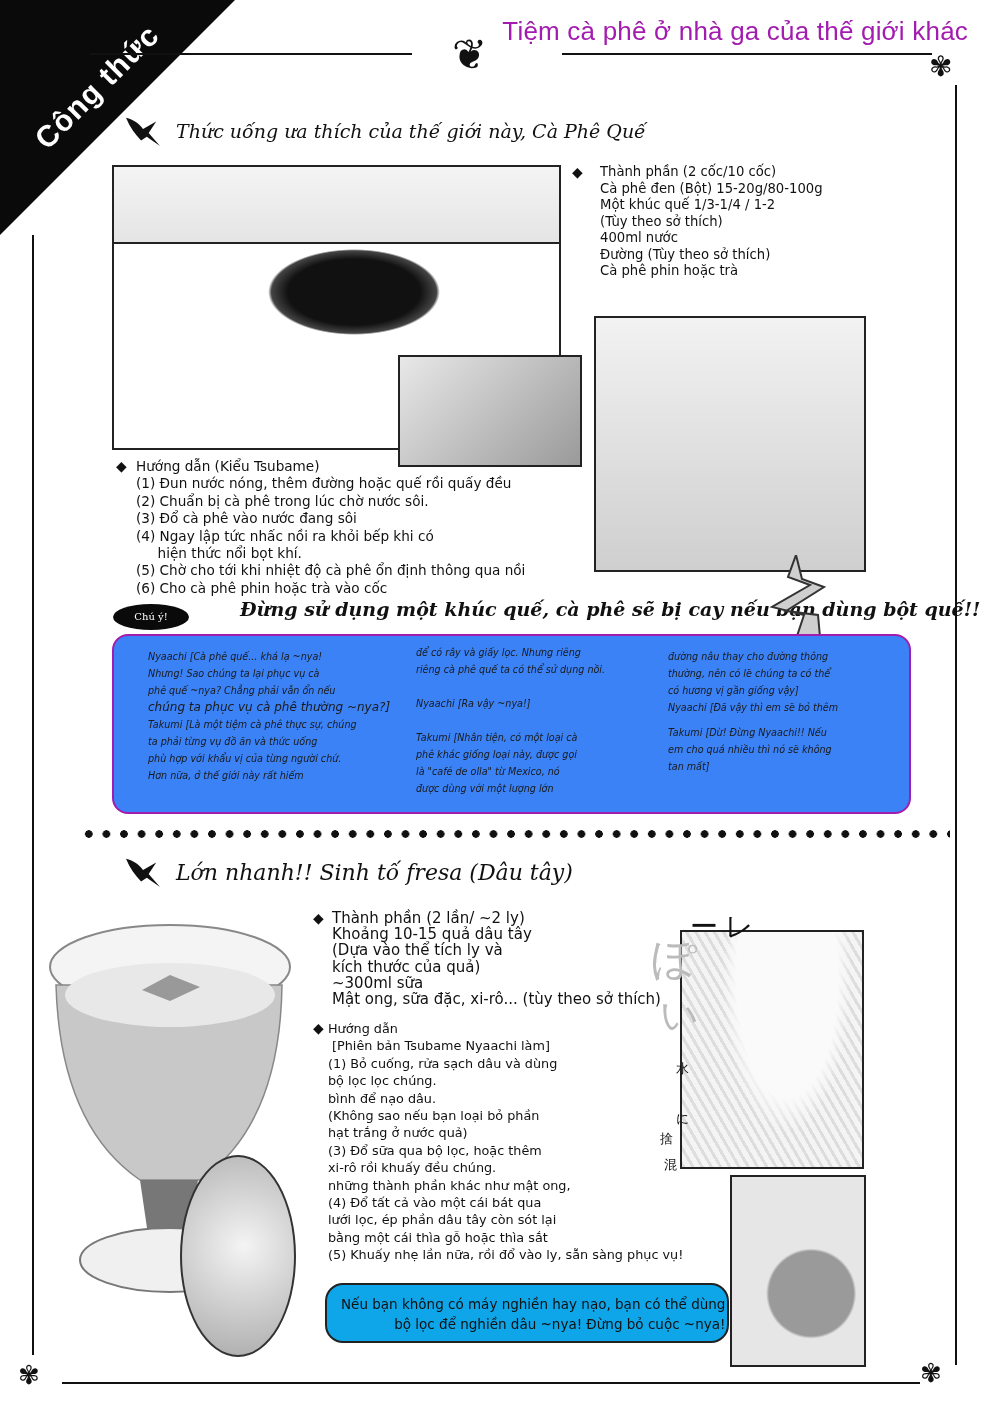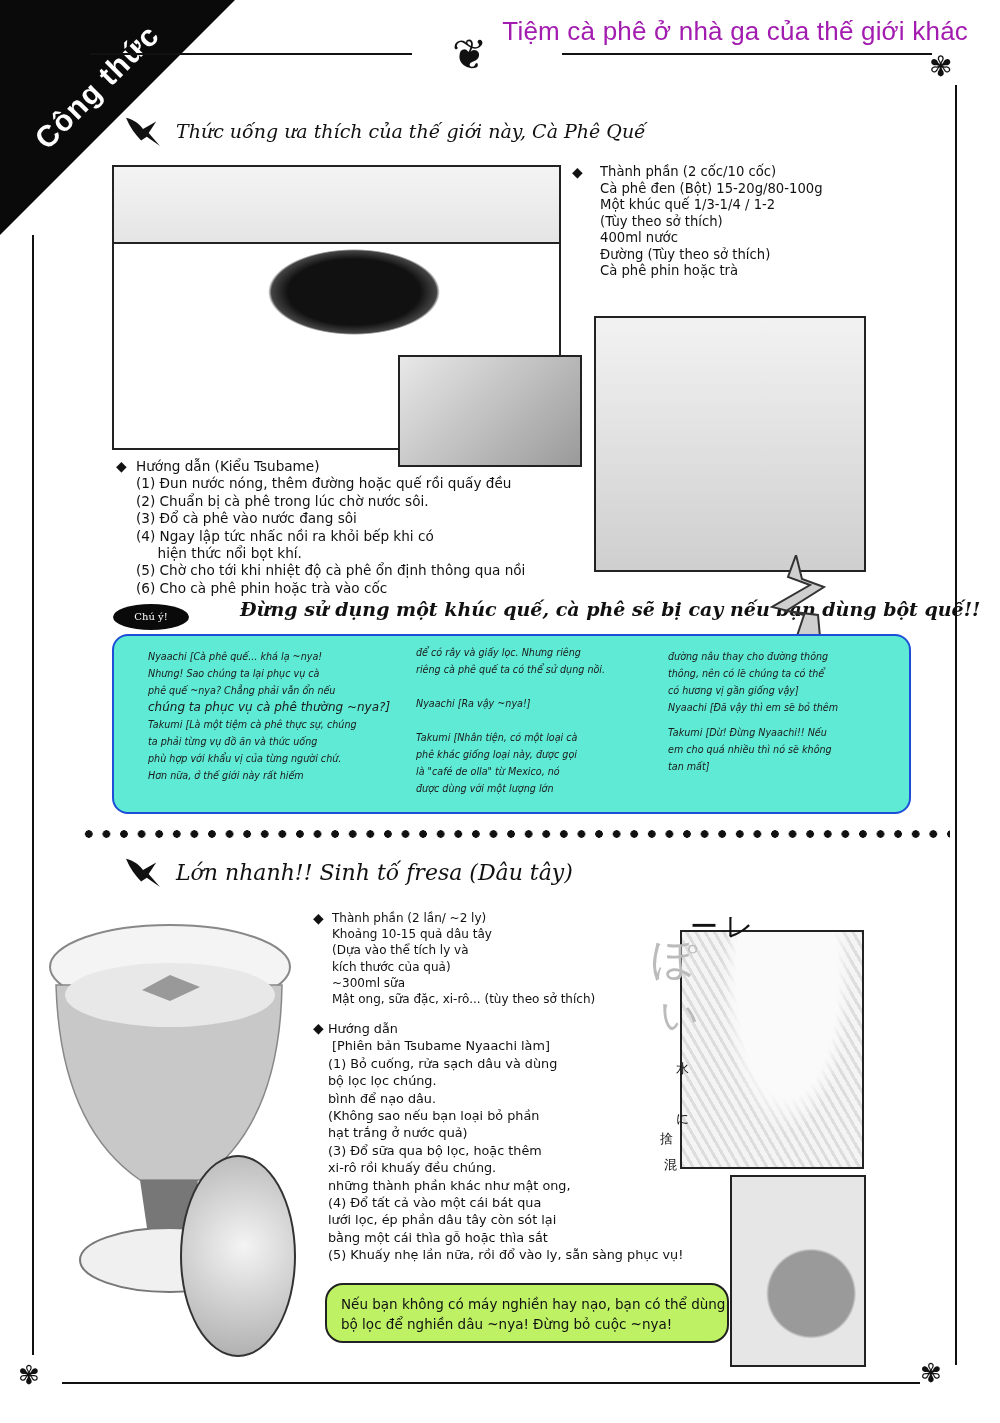--- a/index.html
+++ b/index.html
@@ -23,24 +23,24 @@
   .sec-head .txt { font-size:19px; }
   .sec-head.big .txt { font-size:22px; }
   
   .panel { position:absolute; border:2px solid #222; background:#eee; overflow:hidden; }
   .hand { font-family:"DejaVu Sans", sans-serif; font-size:13.2px; line-height:16.5px; color:#111; }
   .bullet { position:absolute; font-size:14px; }
   .list { position:absolute; }
   .list div { white-space:nowrap; }
   .note-pill { position:absolute; left:113px; top:604px; width:76px; height:26px; border-radius:50%; background:#0a0a0a; color:#fff; font-size:10px; text-align:center; line-height:26px; font-family:"DejaVu Serif", serif; }
   .note-title { position:absolute; left:240px; top:598px; font-family:"DejaVu Serif", serif; font-style:italic; font-weight:bold; font-size:19px; }
-  .dialog-box { position:absolute; left:112px; top:634px; width:795px; height:176px; background:#5eead4; border:2px solid #1d4ed8; border-radius:16px; }
+  .dialog-box { position:absolute; left:112px; top:634px; width:795px; height:176px; background:#3b82f6; border:2px solid #a21caf; border-radius:16px; }
   .dcol { position:absolute; font-family:"DejaVu Sans", sans-serif; font-style:italic; font-size:9.6px; line-height:17px; color:#1a1a1a; white-space:nowrap; }
   .dotted { position:absolute; left:80px; top:828px; width:870px; height:12px; background-image:radial-gradient(circle, #111 3.5px, transparent 4px); background-size:17.6px 12px; background-repeat:repeat-x; }
-  .speech { position:absolute; left:325px; top:1283px; width:400px; height:56px; border:2px solid #222; border-radius:18px; background:#bef264; }
+  .speech { position:absolute; left:325px; top:1283px; width:400px; height:56px; border:2px solid #222; border-radius:18px; background:#0ea5e9;text-align:right; }
   .speech-text { position:absolute; left:14px; top:9px; font-size:13.5px; line-height:20px; white-space:nowrap; }
   .bolt { position:absolute; }
 </style>
 </head>
 <body>
 
 <div class="corner">
   <div class="corner-tri"></div>
   <div class="corner-label">Công thức</div>
 </div>
@@ -115,21 +115,21 @@
     <div style="height:17px;"></div>
     <div>Nyaachi [Ra vậy ~nya!]</div>
     <div style="height:17px;"></div>
     <div>Takumi [Nhân tiện, có một loại cà</div>
     <div>phê khác giống loại này, được gọi</div>
     <div>là "café de olla" từ Mexico, nó</div>
     <div>được dùng với một lượng lớn</div>
   </div>
   <div class="dcol" style="left:554px; top:12px;">
     <div>đường nâu thay cho đường thông</div>
-    <div>thông, nên có lẽ chúng ta có thể</div>
+    <div>thường, nên có lẽ chúng ta có thể</div>
     <div>có hương vị gần giống vậy]</div>
     <div>Nyaachi [Đã vậy thì em sẽ bỏ thêm</div>
     <div style="height:8px;"></div>
     <div>Takumi [Dừ! Đừng Nyaachi!! Nếu</div>
     <div>em cho quá nhiều thì nó sẽ không</div>
     <div>tan mất]</div>
   </div>
 </div>
 
 <div class="dotted"></div>
@@ -145,21 +145,21 @@
   <ellipse cx="140" cy="62" rx="120" ry="42" fill="#f4f4f4" stroke="#888" stroke-width="2"></ellipse>
   <path d="M26 80 Q30 220 110 275 L170 275 Q250 220 252 80 Z" fill="#c8c8c8" stroke="#888" stroke-width="1.5"></path>
   <ellipse cx="140" cy="90" rx="105" ry="32" fill="#e8e8e8"></ellipse>
   <path d="M110 275 L118 330 L160 330 L168 275 Z" fill="#777"></path>
   <ellipse cx="140" cy="355" rx="90" ry="32" fill="#f0f0f0" stroke="#777" stroke-width="2"></ellipse>
   <path d="M112 85 L140 70 L170 82 L140 96 Z" fill="#999"></path>
 </svg>
 <div class="abs" style="left:180px; top:1155px; width:112px; height:198px; border-radius:50%; border:2px solid #333; background:radial-gradient(circle at 55% 45%,#f4f4f4,#a8a8a8);"></div>
 
 <div class="bullet" style="left:313px; top:910px;">◆</div>
-<div class="list hand" style="left:332px; top:910px; font-size:12px; line-height:16.2px;">
+<div class="list hand" style="left:332px; top:910px; font-size:15px; line-height:16.2px;">
   <div>Thành phần (2 lần/ ~2 ly)</div>
   <div>Khoảng 10-15 quả dâu tây</div>
   <div>(Dựa vào thể tích ly và</div>
   <div>kích thước của quả)</div>
   <div>~300ml sữa</div>
   <div>Mật ong, sữa đặc, xi-rô... (tùy theo sở thích)</div>
 </div>
 
 <div class="bullet" style="left:313px; top:1020px;">◆</div>
 <div class="list hand" style="left:328px; top:1020px; font-size:12.8px; line-height:17.4px;">

